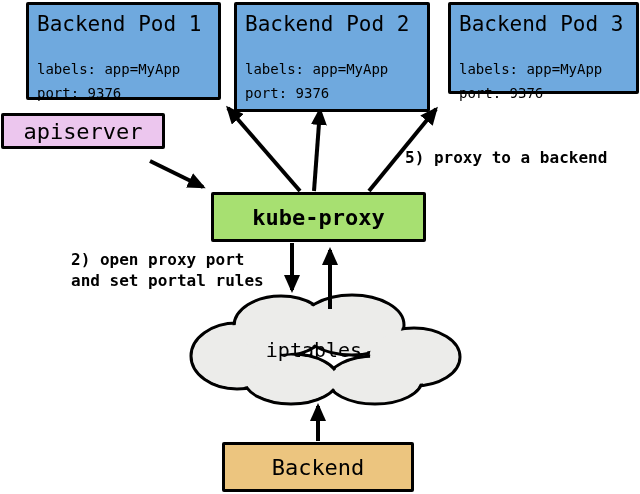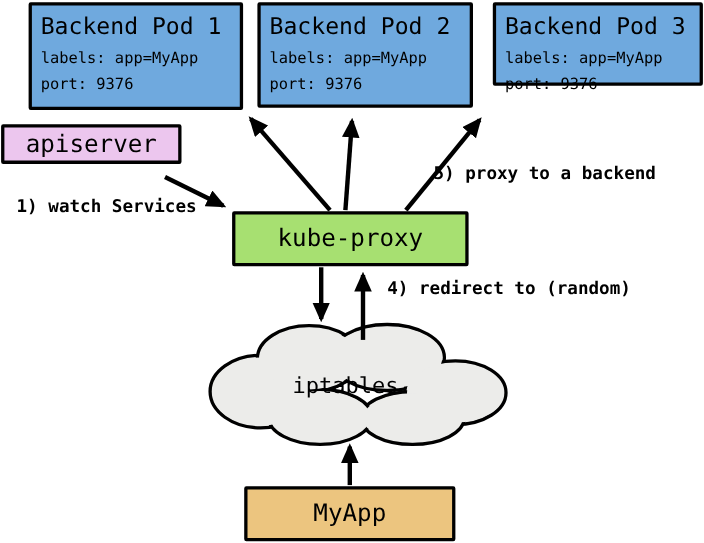--- a/index.html
+++ b/index.html
@@ -24,21 +24,21 @@
     border: 3px solid #000000;
     border-radius: 2px;
   }
   .pod {
     background: #6fa9de;
     padding: 6px 0 0 8px;
   }
   .pod-title {
     font-size: 21px;
     line-height: 26px;
-    margin-bottom: 4px;
+    margin-bottom: 20px;
     white-space: nowrap;
   }
   .pod-line {
     font-size: 14px;
     line-height: 24px;
     white-space: nowrap;
   }
   .node {
     display: flex;
     align-items: center;
@@ -105,53 +105,55 @@
       <line x1="318" y1="441" x2="318" y2="406" marker-end="url(#ah)"></line>
     </g>
   </svg>
 
   <div class="box pod" style="left:26px; top:2px; width:195px; height:98px;">
     <div class="pod-title">Backend Pod 1</div>
     <div class="pod-line">labels: app=MyApp</div>
     <div class="pod-line">port: 9376</div>
   </div>
 
-  <div class="box pod" style="left:234px; top:2px; width:196px; height:96px;">
+  <div class="box pod" style="left:234px; top:2px; width:196px; height:110px;">
     <div class="pod-title">Backend Pod 2</div>
     <div class="pod-line">labels: app=MyApp</div>
     <div class="pod-line">port: 9376</div>
   </div>
 
-  <div class="box pod" style="left:448px; top:2px; width:191px; height:76px;">
+  <div class="box pod" style="left:448px; top:2px; width:191px; height:92px;">
     <div class="pod-title">Backend Pod 3</div>
     <div class="pod-line">labels: app=MyApp</div>
     <div class="pod-line">port: 9376</div>
   </div>
 
   <div class="box node apiserver" style="left:1px; top:113px; width:164px; height:36px;">
     <span>apiserver</span>
   </div>
 
-  <div class="box node kube-proxy" style="left:211px; top:192px; width:215px; height:50px;">
+  <div class="box node kube-proxy" style="left:211px; top:192px; width:215px; height:50px;font-weight:bold;">
     <span>kube-proxy</span>
   </div>
 
   <div class="cloud-label">iptables</div>
 
   <div class="box node client" style="left:222px; top:442px; width:192px; height:50px;">
-    <span>MyApp</span>
+    <span>Backend</span>
   </div>
 
   <div class="step" style="left:15px; top:177px;">
-    <div>1) watch Services</div>
+  </div>
+
+  <div class="step" style="left:71px; top:249px;">
+    <div>2) open proxy port</div>
+    <div>and set portal rules</div>
   </div>
 
 
-
   <div class="step" style="left:352px; top:251px;">
-    <div>4) redirect to (random)</div>
   </div>
 
-  <div class="step" style="left:394px; top:147px;">
+  <div class="step" style="left:405px; top:147px;">
     <div>5) proxy to a backend</div>
   </div>
 
 </div>
 
 </body></html>

